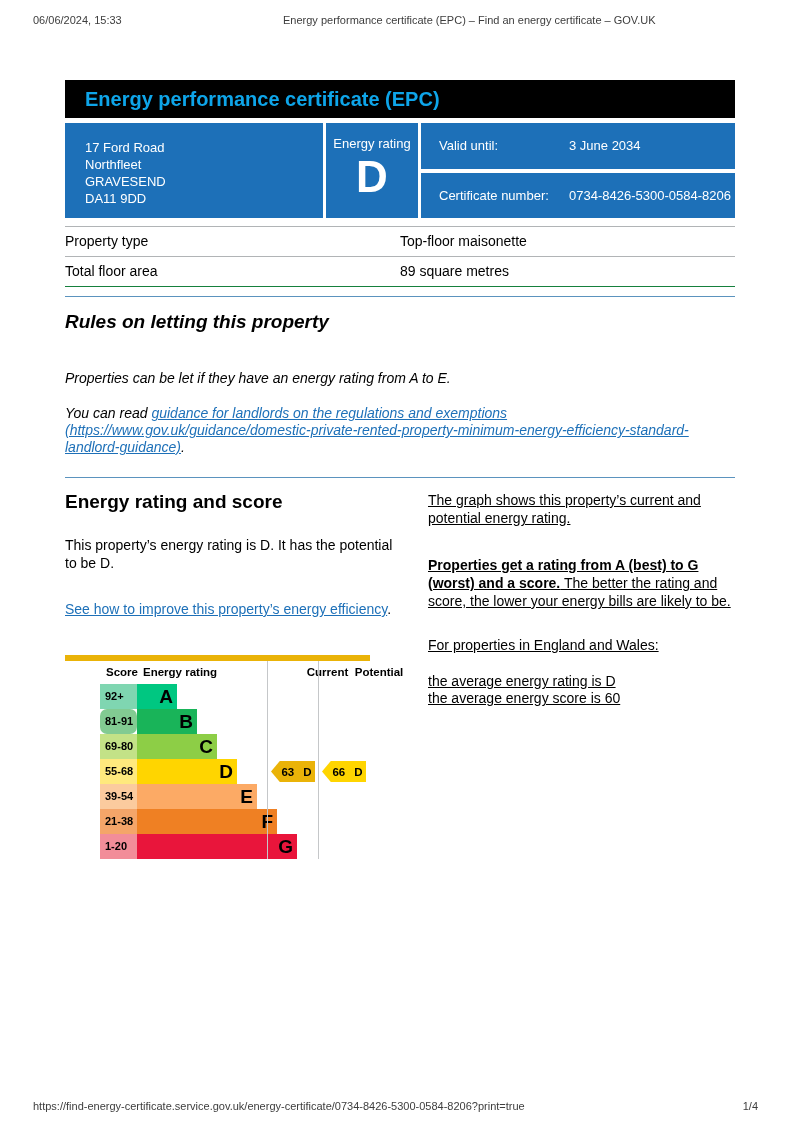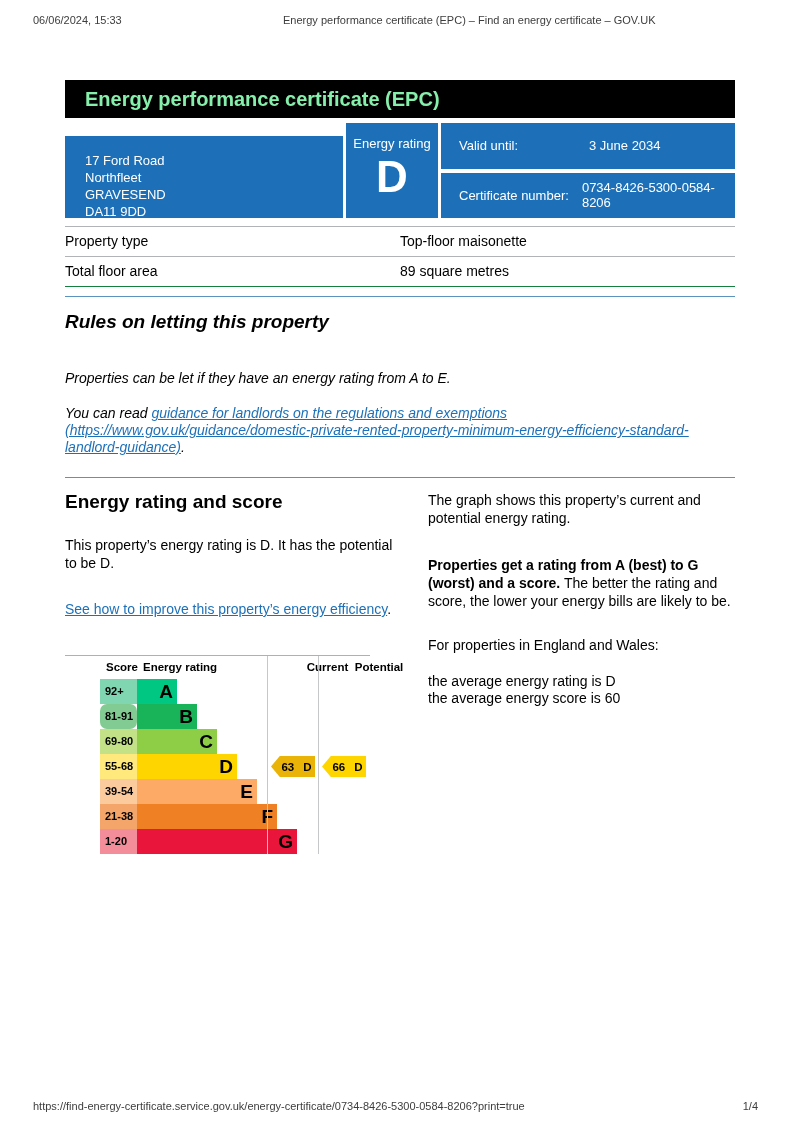--- a/index.html
+++ b/index.html
@@ -19,28 +19,28 @@
 
   
   .print-header { position: absolute; top: 14px; left: 0; width: 100%; height: 16px; font-size: 11px; color: #3d3d3d; }
   .print-header .ph-date { position: absolute; left: 33px; top: 0; }
   .print-header .ph-title { position: absolute; left: 283px; top: 0; }
   .print-footer { position: absolute; top: 1100px; left: 33px; right: 42px; font-size: 11px; color: #3d3d3d; display: flex; justify-content: space-between; }
 
   
   .title-bar {
     position: absolute; top: 80px; left: 65px; width: 670px; height: 38px;
-    background: #000; color: #86efac;
+    background: #000; color: #0ea5e9;
     font-size: 20px; font-weight: bold; line-height: 38px; padding-left: 20px;
   }
 
   
   .summary-row { position: absolute; top: 123px; left: 65px; width: 670px; height: 95px; display: flex; gap: 3px; }
   .blue-box { background: #1d70b8; color: #fff; font-size: 13px; }
-  .address-box { width: 278px; padding: 16px 0 0 20px; line-height: 17px; margin-top: 13px; }
+  .address-box { width: 258px; padding: 16px 0 0 20px; line-height: 17px; }
   .rating-box { width: 92px; text-align: center; padding-top: 13px; }
   .rating-box .rating-label { font-size: 13px; }
   .rating-box .rating-letter { font-size: 44px; font-weight: bold; line-height: 52px; }
   .right-stack { flex: 1; display: flex; flex-direction: column; gap: 4px; }
   .kv-box { flex: 1; display: flex; align-items: center; padding-left: 18px; }
   .kv-box .kv-label { width: 130px; }
   .kv-box .kv-value { font-weight: normal; }
 
   
   .property-table { position: absolute; top: 226px; left: 65px; width: 670px; font-size: 14px; }
@@ -59,28 +59,28 @@
   
   .letting { position: absolute; top: 311px; left: 65px; width: 670px; font-style: italic; }
   .letting p.first { margin-top: 36px; }
   .letting p.guidance { margin-top: 18px; line-height: 17px; }
 
   
   .columns { position: absolute; top: 491px; left: 65px; width: 670px; display: flex; }
   .col-left { width: 330px; }
   .col-left p.rating-desc { margin-top: 23px; }
   .col-left p.improve { margin-top: 29px; line-height: 17px; }
-  .col-right { margin-left: 33px; width: 307px; }
+  .col-right { margin-left: 33px; width: 307px; text-decoration: underline; }
   .col-right .bold-para { margin-top: 29px; }
   .col-right .bold-para b { font-weight: bold; }
   .col-right .england { margin-top: 26px; }
   .col-right .averages { margin-top: 19px; line-height: 17px; }
 
   
-  .chart { position: absolute; top: 655px; left: 65px; width: 305px; height: 198px; border-top: 1px solid #eab308; font-size: 11px; padding-left: 35px; }
+  .chart { position: absolute; top: 655px; left: 65px; width: 305px; height: 198px; border-top: 6px solid #eab308; font-size: 11px; padding-left: 35px; }
   .chart-header { position: relative; height: 23px; font-weight: bold; font-size: 11.5px; }
   .chart-header .h-score { position: absolute; left: 6px; top: 5px; }
   .chart-header .h-rating { position: absolute; left: 43px; top: 5px; }
   .chart-header .h-current { position: absolute; left: 202px; width: 51px; top: 5px; text-align: center; }
   .chart-header .h-potential { position: absolute; left: 253px; width: 52px; top: 5px; text-align: center; }
   .band-row { display: flex; height: 25px; }
   .band-score { width: 37px; font-weight: bold; font-size: 11px; line-height: 25px; padding-left: 5px; }
   .band-bar { position: relative; }
   .band-bar span { position: absolute; right: 4px; top: 1px; font-size: 19px; font-weight: bold; line-height: 23px; color: #000; }
   .vline { position: absolute; top: 0; width: 1px; height: 198px; background: #c5c7c9; }

